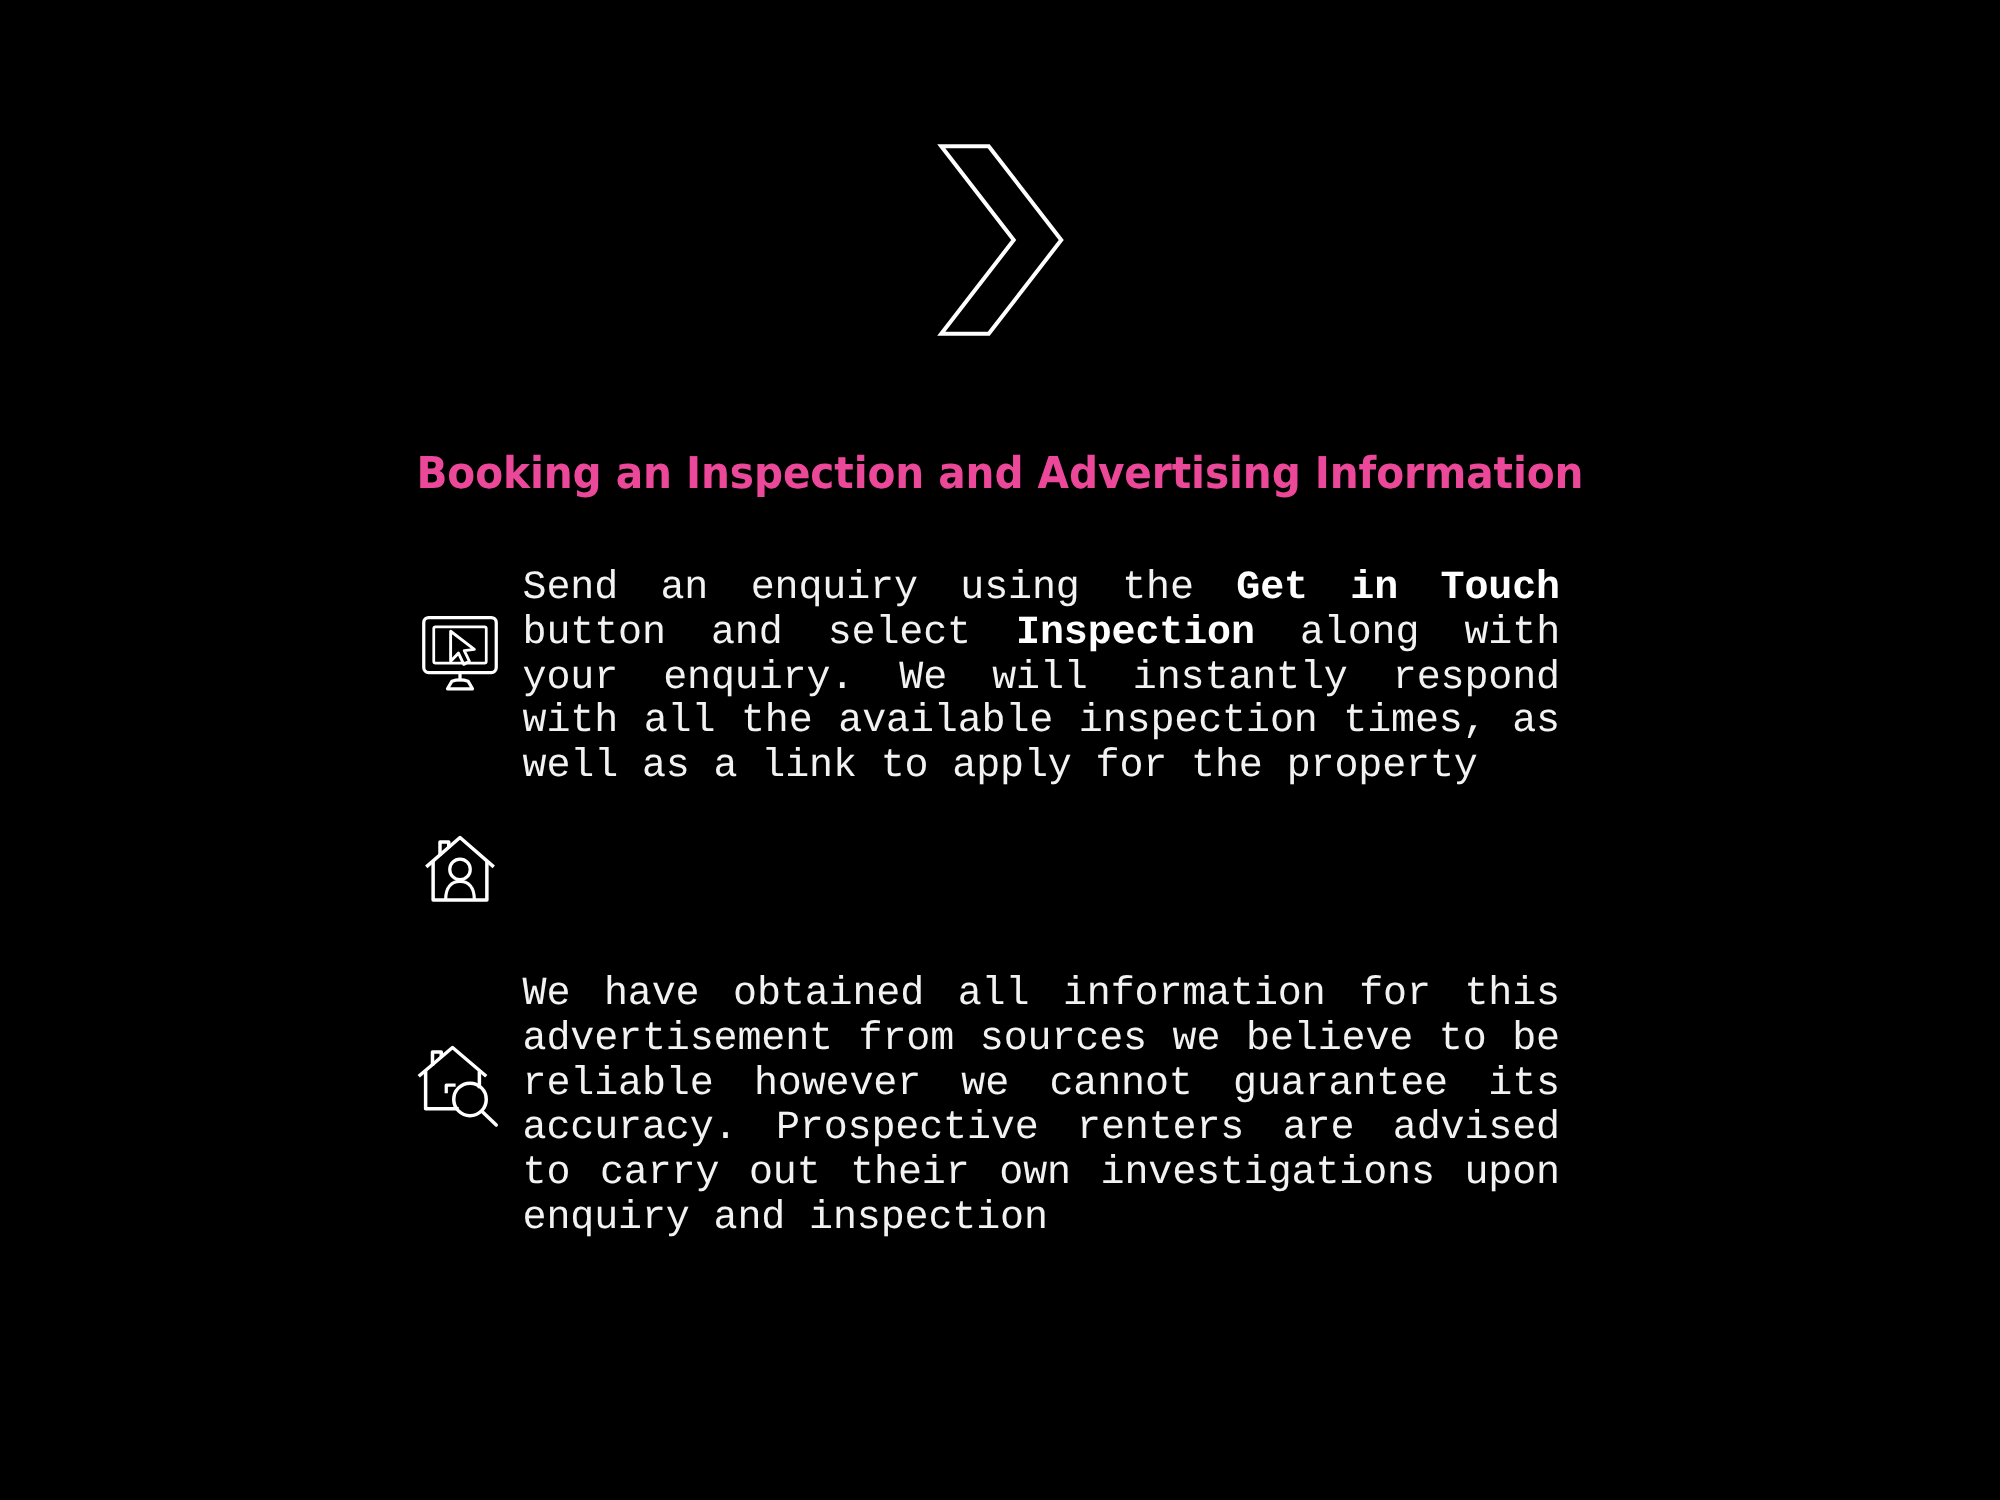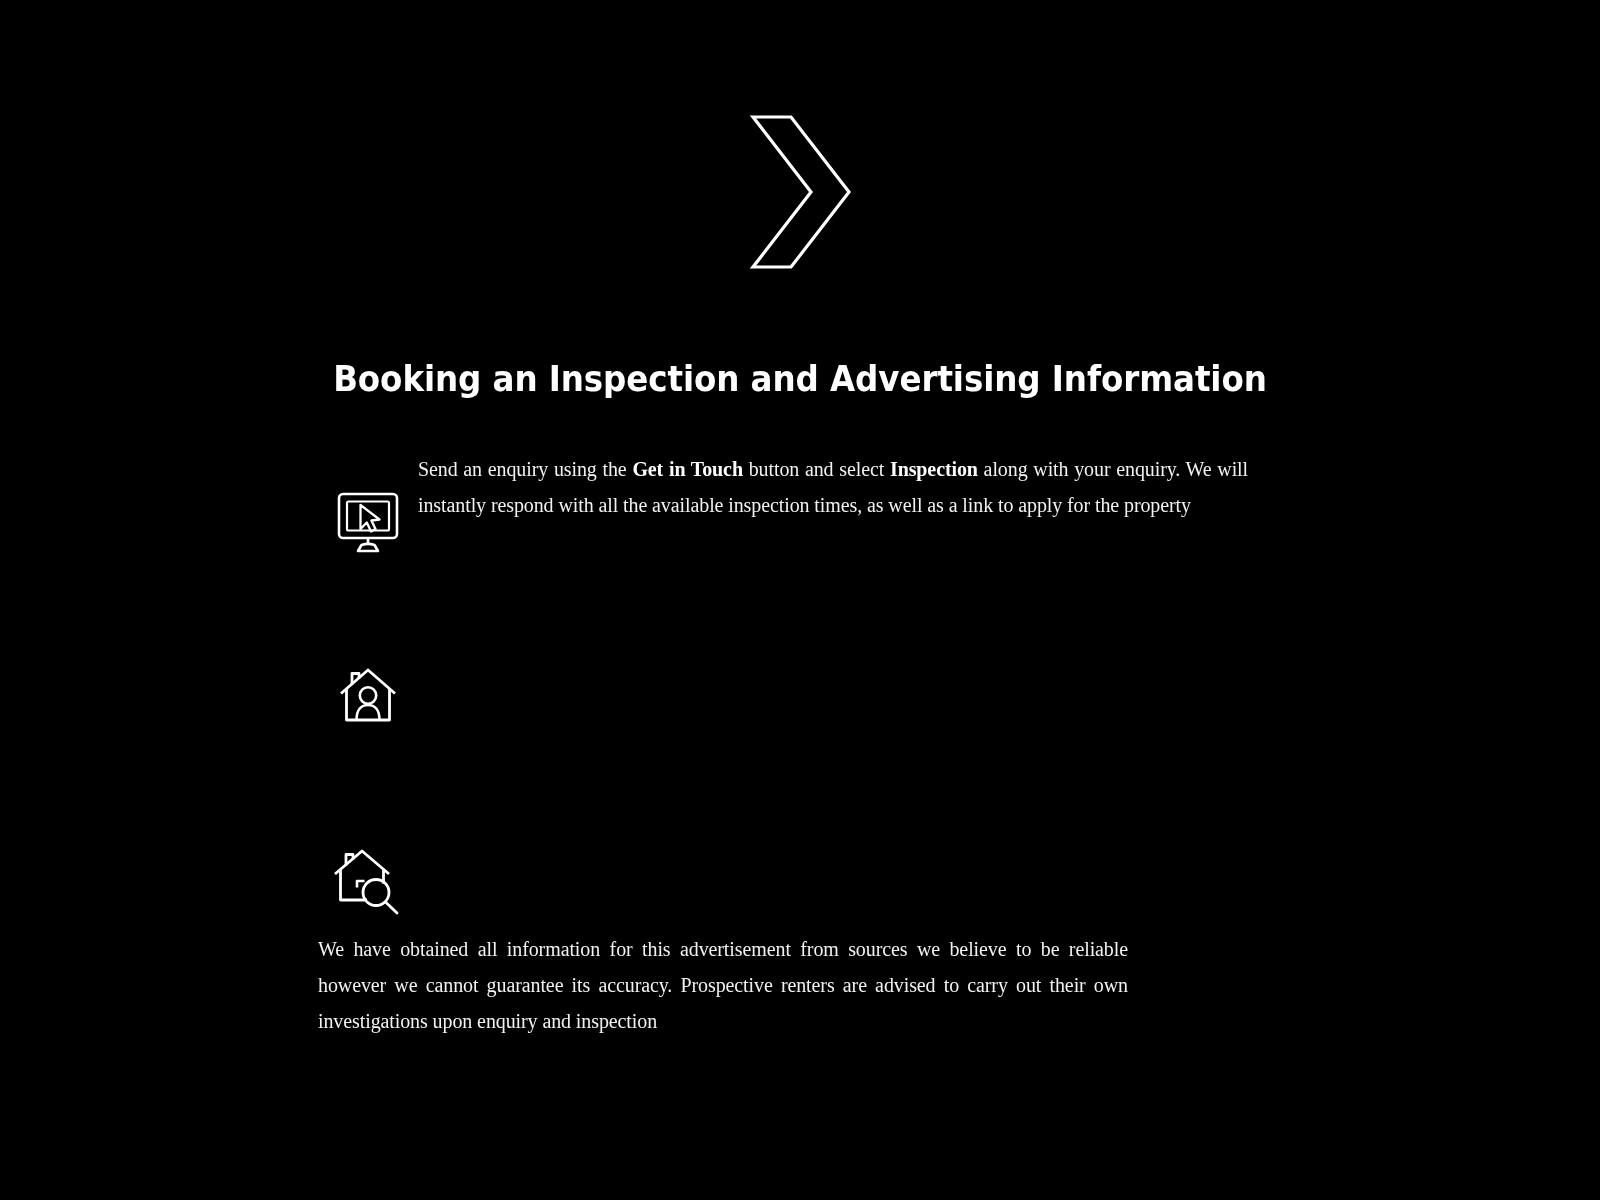--- a/index.html
+++ b/index.html
@@ -37,21 +37,21 @@
   
   .title {
     position: absolute;
     left: 0;
     right: 0;
     top: 336px;
     text-align: center;
     font-size: 35px;
     font-weight: 700;
     letter-spacing: -0.1px;
-    color: #ffffff;
+    color: #ec4899;
     font-family: "DejaVu Sans", "Liberation Sans", sans-serif;
   }
   .title-inner {
     display: inline-block;
     transform: scaleX(0.93);
     transform-origin: center;
     white-space: nowrap;
   }
 
   
@@ -73,35 +73,35 @@
     flex: 0 0 100px;
     display: flex;
     justify-content: center;
     align-items: center;
   }
   .block-icon svg { display: block; }
 
   .block-text {
     flex: 1 1 auto;
     width: 810px;
-    font-size: 20px;
+    font-size: 32px;
     line-height: 35.8px;
     font-weight: 300;
     color: #f2f2f2;
     text-align: justify;
     text-justify: inter-word;
     letter-spacing: -0.1px;
-    font-family: Liberation Serif, serif;
+    font-family: Liberation Mono, monospace;
   }
   .block-text b { font-weight: 700; color: #ffffff; }
 
   
   #block-1 { position: absolute; top: 0px;   left: 0; width: 930px; }
   #block-2 { position: absolute; top: 200px; left: 0; width: 930px; }
-  #block-3 { position: absolute; top: 325px; left: 0; width: 930px; flex-direction: column; }
+  #block-3 { position: absolute; top: 325px; left: 0; width: 930px; }
 
   #block-1 .block-icon { margin-top: 36px; }
   #block-2 .block-icon { margin-top: 10px; }
   #block-3 .block-icon { margin-top: 55px; }
 </style>
 </head>
 <body>
 
 <div class="page">
 

